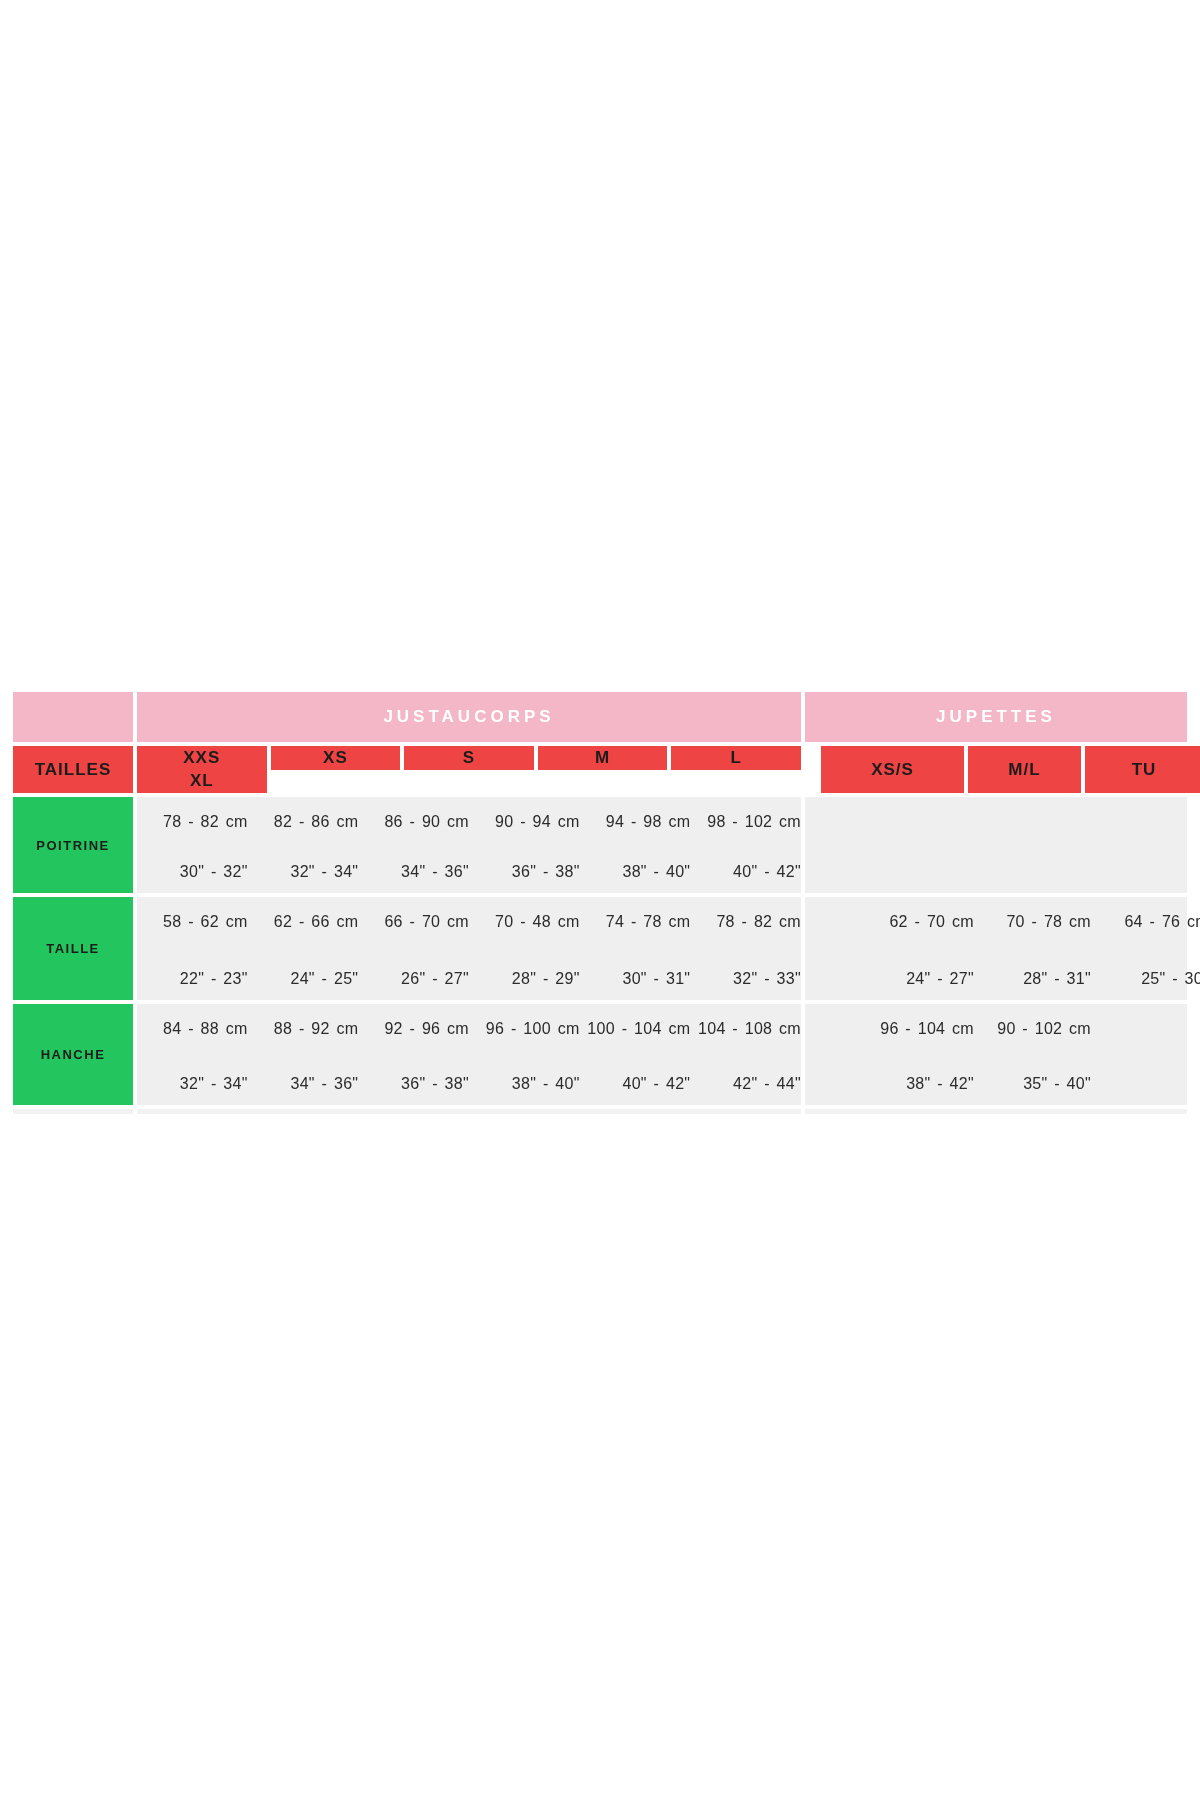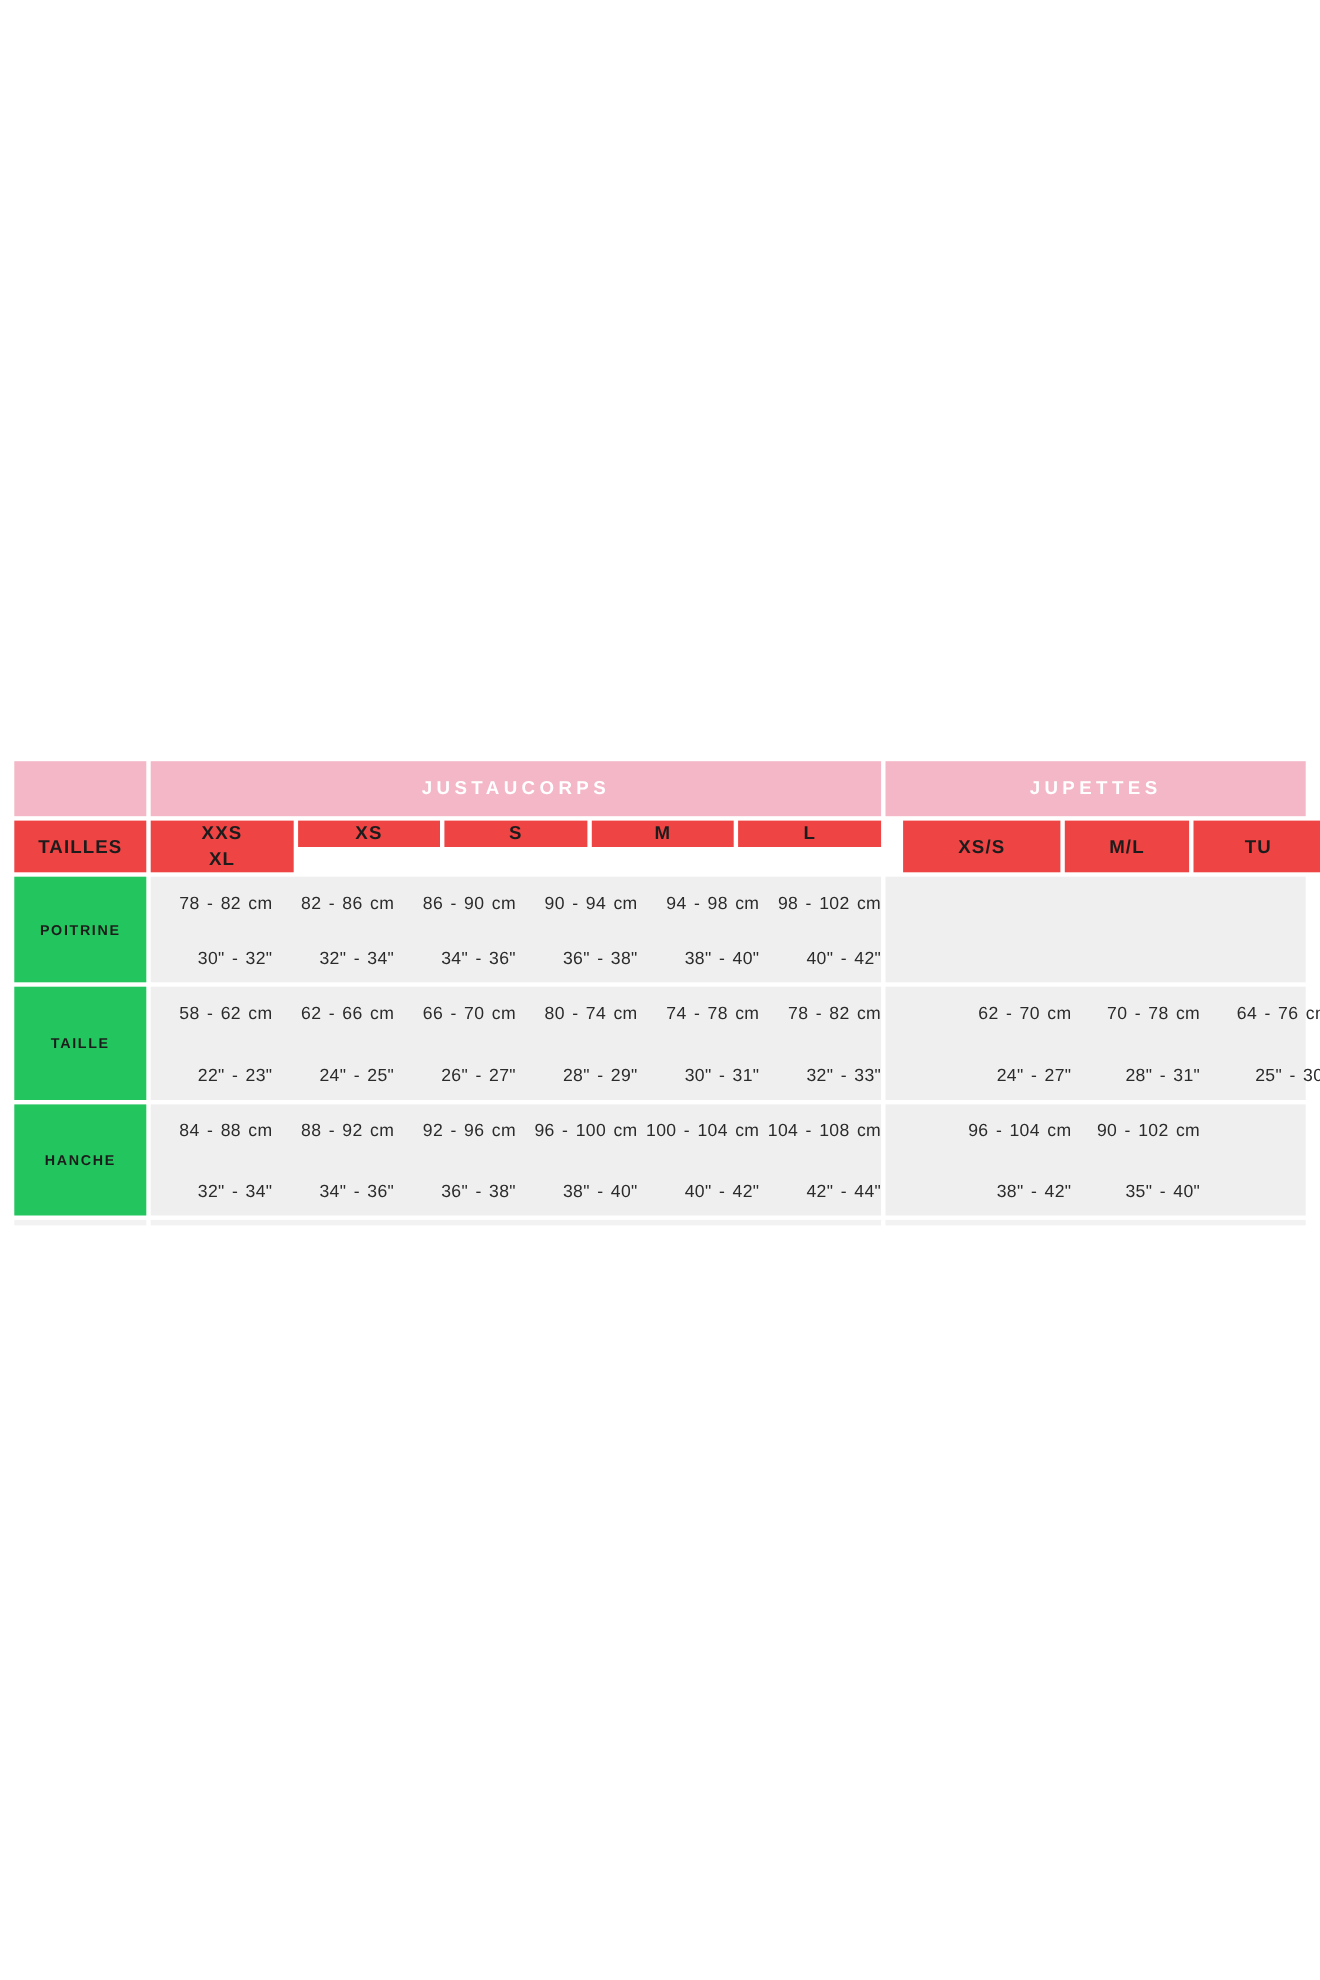--- a/index.html
+++ b/index.html
@@ -169,21 +169,21 @@
       </div>
       <div class="value-slot">
         <div>62 - 66 cm</div>
         <div>24" - 25"</div>
       </div>
       <div class="value-slot">
         <div>66 - 70 cm</div>
         <div>26" - 27"</div>
       </div>
       <div class="value-slot">
-        <div>80 - 74 cm</div>
+        <div>70 - 48 cm</div>
         <div>28" -  29"</div>
       </div>
       <div class="value-slot">
         <div>74 - 78 cm</div>
         <div>30" -  31"</div>
       </div>
       <div class="value-slot">
         <div>78 - 82 cm</div>
         <div>32" -  33"</div>
       </div>

